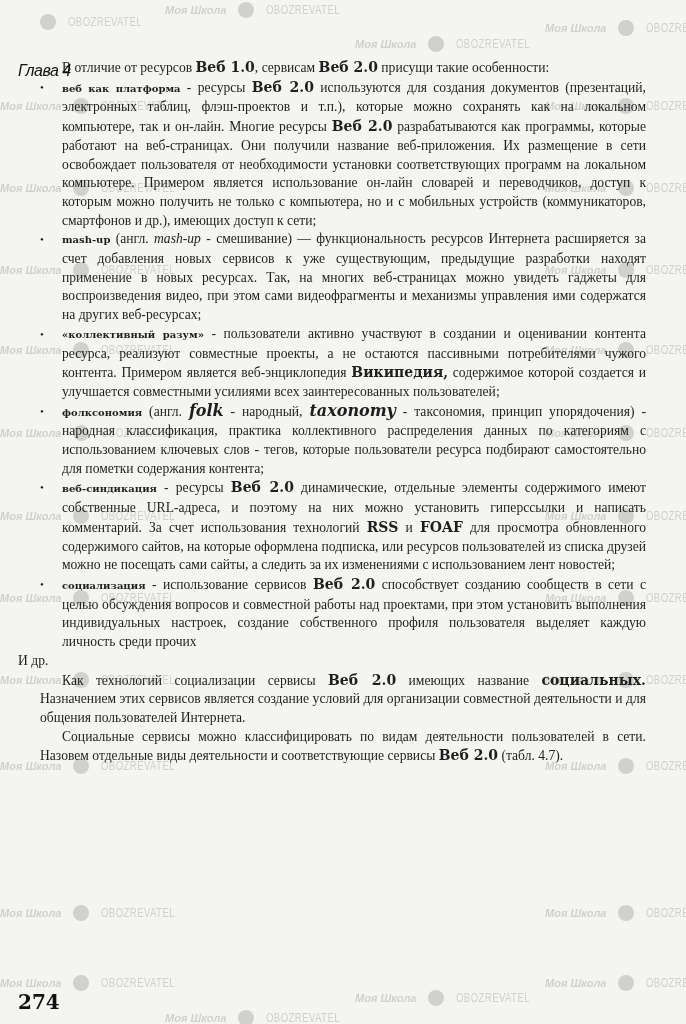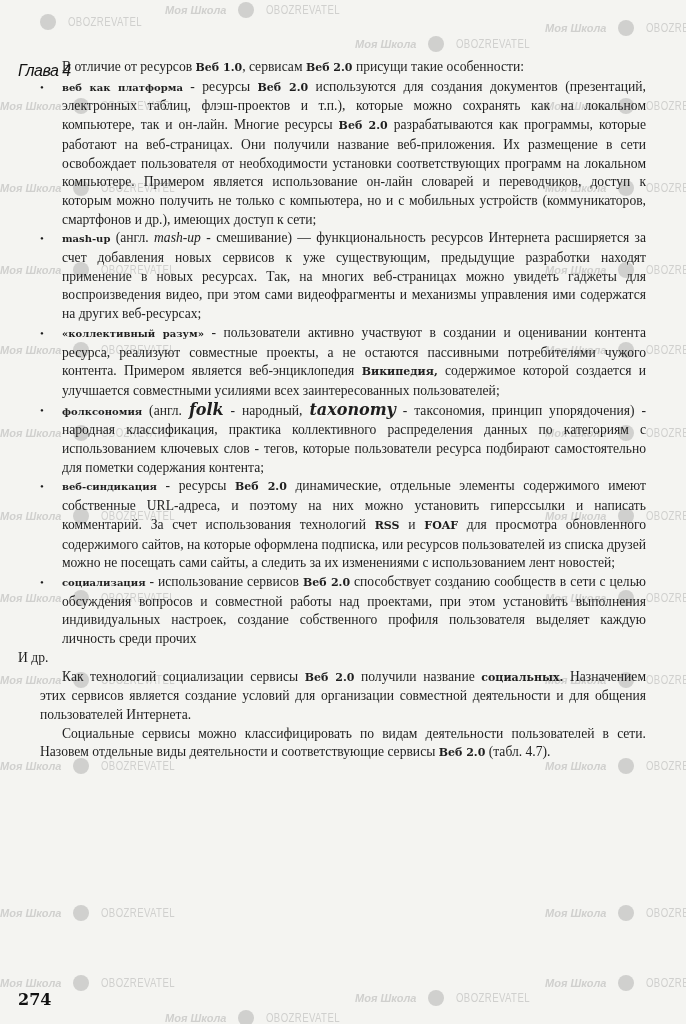--- a/index.html
+++ b/index.html
@@ -19,26 +19,26 @@
     font-size:13.6px; line-height:18.7px; text-align:justify;
     font-family:"Liberation Serif", serif;
   }
   .text p { margin:0; }
   .indent { text-indent:22px; }
   .bullet { position:relative; padding-left:22px; margin:0; }
   .bullet::before {
     content:"•"; position:absolute; left:0; top:0; font-size:11px;
   }
   .bullet .lead { font-weight:bold; font-family:"DejaVu Serif", serif; font-size:10px; }
-  .b { font-weight:bold; font-family:"DejaVu Serif", serif; font-size:11px; }
+  .b { font-weight:bold; font-family:"DejaVu Serif", serif; font-size:14px; }
   .i { font-style:italic; }
   .bi { font-style:italic; font-weight:bold; font-family:"DejaVu Serif", serif; font-size:16px; }
   .pagenum {
     position:absolute; left:18px; top:990px;
-    font-family:"DejaVu Serif", serif; font-weight:bold; font-size:16px; color:#111;
+    font-family:"DejaVu Serif", serif; font-weight:bold; font-size:20px; color:#111;
   }
   .wm {
     position:absolute; font-family:"Liberation Sans", sans-serif;
     color:rgba(140,140,140,0.35); font-size:12px; white-space:nowrap;
     pointer-events:none; display:flex; align-items:center; gap:12px;
   }
   .wm .mk { font-style:italic; font-weight:bold; font-size:11px; }
   .wm .circle {
     display:inline-block; width:16px; height:16px; border-radius:50%;
     background:rgba(140,140,140,0.35);
@@ -200,18 +200,18 @@
   <p class="bullet"><span class="lead">«коллективный разум»</span><span> - пользователи активно участвуют в создании и оценивании контента ресурса, реализуют совместные проекты, а не остаются пассивными потребителями чужого контента. Примером является веб-энциклопедия </span><span class="b">Википедия,</span><span> содержимое которой создается и улучшается совместными усилиями всех заинтересованных пользователей;</span></p>
 
   <p class="bullet"><span class="lead">фолксономия</span><span> (англ. </span><span class="bi">folk</span><span> - народный, </span><span class="bi">taxonomy</span><span> - таксономия, принцип упорядочения) - народная классификация, практика коллективного распределения данных по категориям с использованием ключевых слов - тегов, которые пользователи ресурса подбирают самостоятельно для пометки содержания контента;</span></p>
 
   <p class="bullet"><span class="lead">веб-синдикация</span><span> - ресурсы </span><span class="b">Веб 2.0</span><span> динамические, отдельные элементы содержимого имеют собственные URL-адреса, и поэтому на них можно установить гиперссылки и написать комментарий. За счет использования технологий </span><span class="b">RSS</span><span> и </span><span class="b">FOAF</span><span> для просмотра обновленного содержимого сайтов, на которые оформлена подписка, или ресурсов пользователей из списка друзей можно не посещать сами сайты, а следить за их изменениями с использованием лент новостей;</span></p>
 
   <p class="bullet"><span class="lead">социализация</span><span> - использование сервисов </span><span class="b">Веб 2.0</span><span> способствует созданию сообществ в сети с целью обсуждения вопросов и совместной работы над проектами, при этом установить выполнения индивидуальных настроек, создание собственного профиля пользователя выделяет каждую личность среди прочих</span></p>
 
   <p style="margin-left:-22px;">И др.</p>
 
-  <p class="indent"><span>Как технологий социализации сервисы </span><span class="b">Веб 2.0</span><span> получили название </span><span class="b">социальных.</span><span> Назначением этих сервисов является создание условий для организации совместной деятельности и для общения пользователей Интернета.</span></p>
+  <p class="indent"><span>Как технологий социализации сервисы </span><span class="b">Веб 2.0</span><span> имеющих название </span><span class="b">социальных.</span><span> Назначением этих сервисов является создание условий для организации совместной деятельности и для общения пользователей Интернета.</span></p>
 
   <p class="indent"><span>Социальные сервисы можно классифицировать по видам деятельности пользователей в сети. Назовем отдельные виды деятельности и соответствующие сервисы </span><span class="b">Веб 2.0</span><span> (табл. 4.7).</span></p>
 </div>
 
 <div class="pagenum">274</div>
 
 </body></html>

